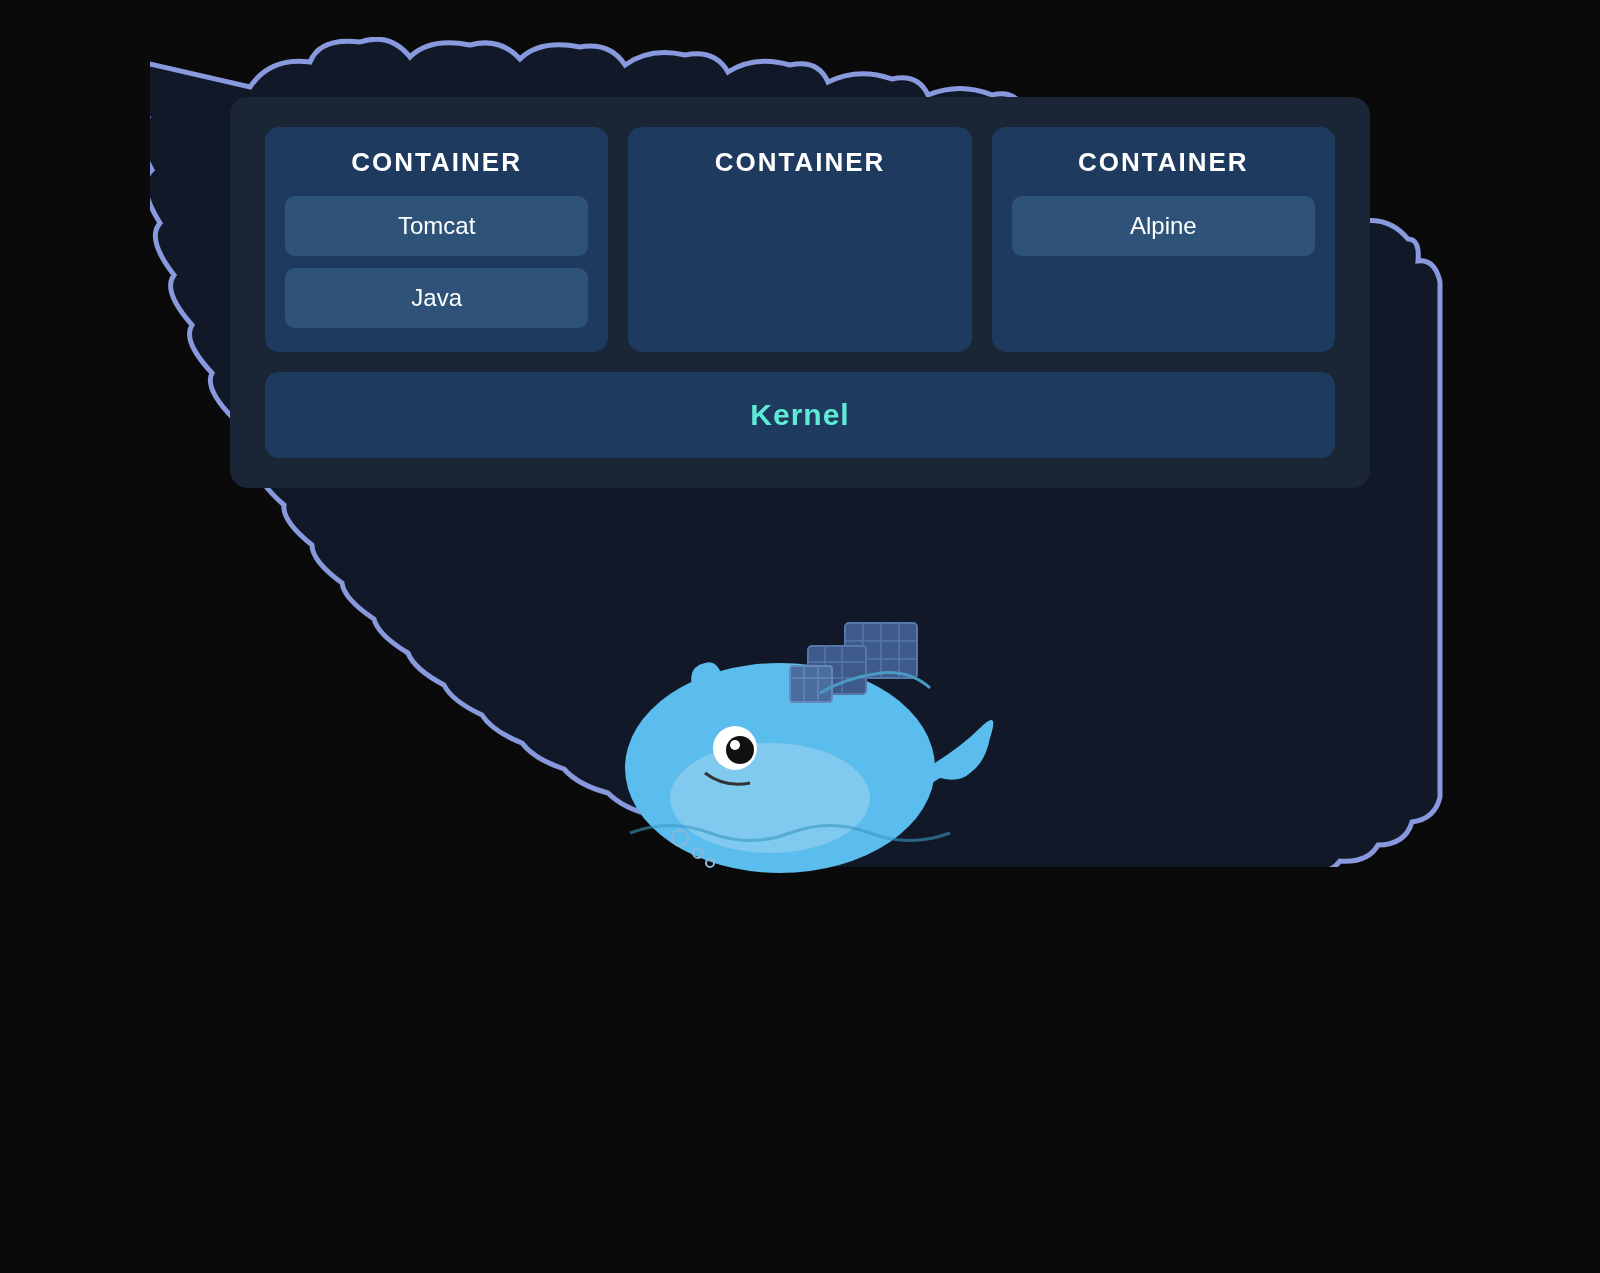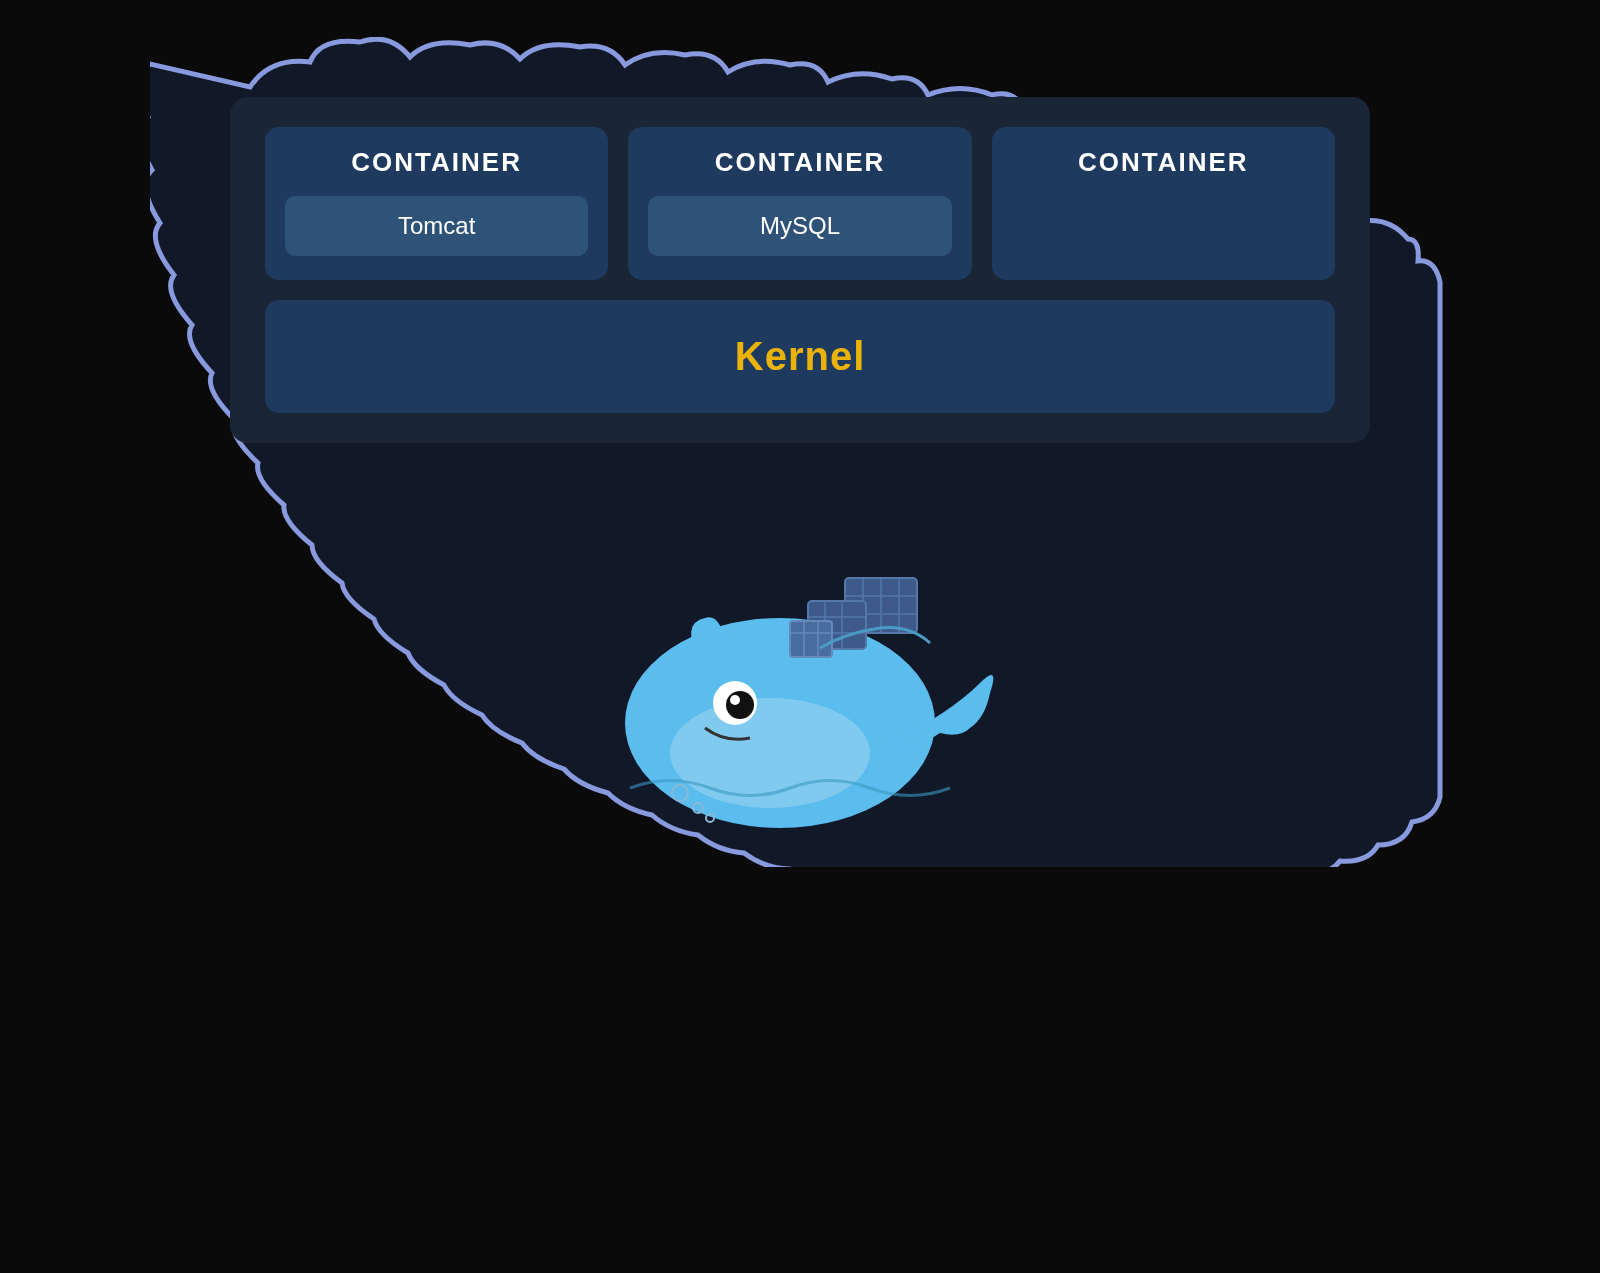--- a/index.html
+++ b/index.html
@@ -67,24 +67,24 @@
       padding: 16px 10px;
       text-align: center;
       color: #ffffff;
       font-size: 24px;
       font-weight: 400;
     }
 
     .kernel-bar {
       background: #1e3a5f;
       border-radius: 14px;
-      padding: 34px 20px;
+      padding: 26px 20px;
       text-align: center;
-      color: #eab308;
-      font-size: 40px;
+      color: #5eead4;
+      font-size: 30px;
       font-weight: bold;
       letter-spacing: 1px;
       width: 100%;
     }
 
     
     .whale-area {
       position: relative;
       z-index: 2;
       margin-top: -10px;
@@ -237,29 +237,30 @@
       Q -22,40 0,27 Z
     " fill="#111827" stroke="#8899dd" stroke-width="5"></path>
   </svg>
 
   <div class="main-panel" style="position:relative;z-index:3;">
     <div class="containers-row">
 
       <div class="container-box">
         <div class="container-title">CONTAINER</div>
         <div class="layer-item">Tomcat</div>
+        <div class="layer-item">Java</div>
       </div>
 
       <div class="container-box">
         <div class="container-title">CONTAINER</div>
-        <div class="layer-item">MySQL</div>
       </div>
 
       <div class="container-box">
         <div class="container-title">CONTAINER</div>
+        <div class="layer-item">Alpine</div>
       </div>
     </div>
     <div class="kernel-bar">
       <span>Kernel</span>
     </div>
   </div>
 
   <div class="whale-area" style="position:relative;z-index:3;">
     <svg viewBox="0 0 500 400" xmlns="http://www.w3.org/2000/svg" width="500" height="400">
 

